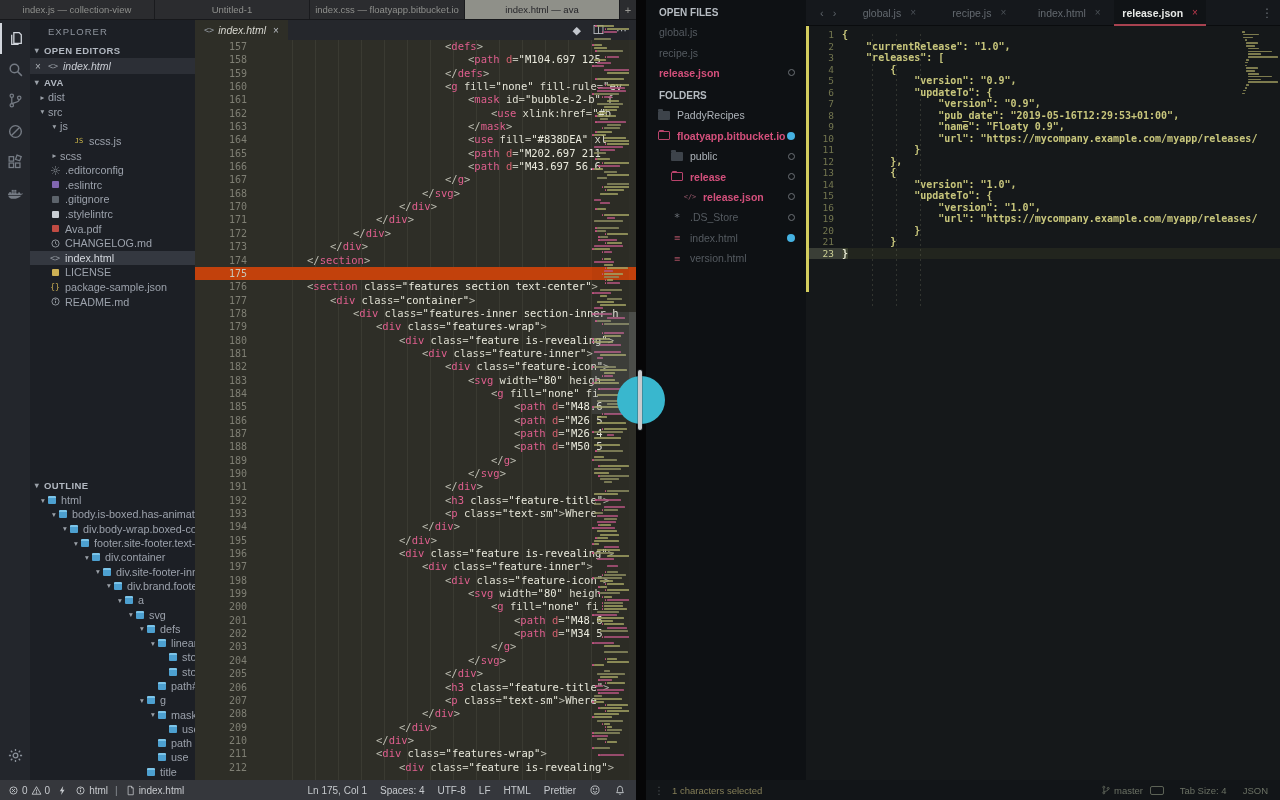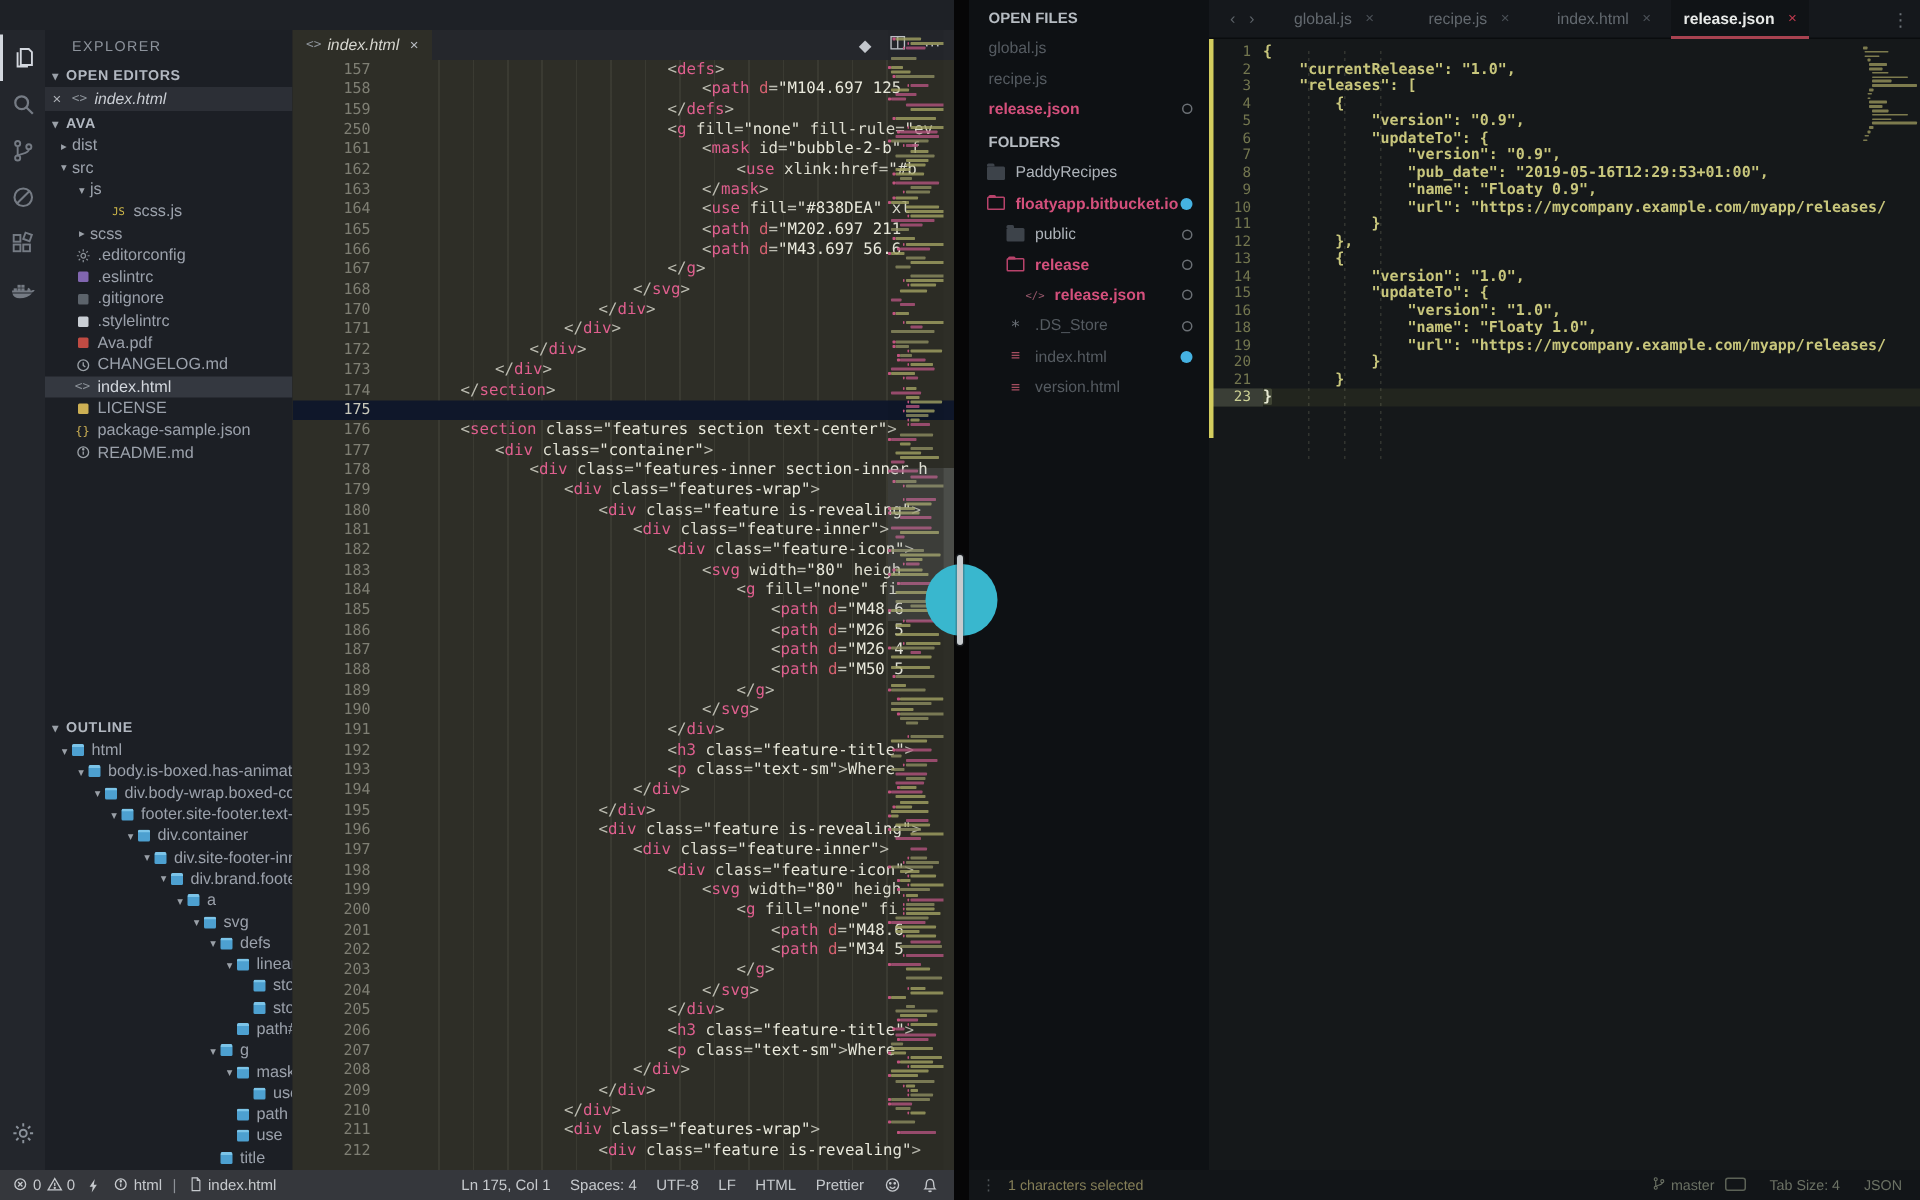--- a/index.html
+++ b/index.html
@@ -46,21 +46,21 @@
   .ed-tab .tic{font-style:normal;color:#8f959c;font-size:8.5px;font-family:"DejaVu Sans Mono",monospace;}
   .ed-tab .x{font-style:normal;color:#b9bdc3;font-size:10px;margin-left:3px;}
   .ed-actions{margin-left:auto;display:flex;gap:11px;align-items:center;color:#c3c7cd;padding-right:9px;font-size:11px;}
   .ed-actions svg{width:13px;height:13px;}
 
   .code{position:absolute;top:20px;left:0;right:0;bottom:0;overflow:hidden;font-family:"DejaVu Sans Mono",monospace;font-size:10.5px;}
   .code .guides{position:absolute;top:0;bottom:0;left:75px;width:330px;background:repeating-linear-gradient(90deg,transparent 0 22px,rgba(200,200,175,.08) 22px 23px);pointer-events:none;}
   .cl{position:relative;height:13.35px;line-height:13.4px;white-space:pre;display:flex;}
   .cl .g{width:60px;flex:none;text-align:right;padding-right:8px;color:#7f7f74;font-size:10px;}
   .cl .body{padding-left:6px;display:flex;}
-  .cl.active{background:#0f172a;}
+  .cl.active{background:#c2410c;}
   .cl.active .g{color:#c8c8bb;}
   .tkp{color:#bdbdb2;} .tkt{color:var(--tagpink);} .tka{color:#dfdfd2;} .tkr{color:#d2606e;} .tks{color:#eaeadd;} .tkx{color:#e3e3d6;}
   .mm{position:absolute;top:0;right:7px;width:37px;bottom:0;overflow:hidden;background:rgba(0,0,0,.04);}
   .mm i{position:absolute;display:block;border-radius:.5px;}
   .msl{position:absolute;right:7px;width:37px;top:292px;height:102px;background:rgba(170,180,190,.13);}
   .sth{position:absolute;right:0;width:7px;top:292px;height:102px;background:rgba(165,170,175,.25);}
 
   .sb{position:absolute;left:0;bottom:0;width:636px;height:20px;background:#35373c;color:#c6c9cd;font-size:10px;display:flex;align-items:center;padding:0 10px 0 8px;gap:7px;white-space:nowrap;}
   .sb svg{width:11px;height:11px;vertical-align:-2px;}
   .sb .grp{display:flex;align-items:center;gap:3px;}
@@ -116,20 +116,27 @@
   .sub-sb-right{margin-left:auto;display:flex;align-items:center;gap:16px;color:#6b7164;}
   .sub-sb-right svg{width:10px;height:10px;vertical-align:-1px;}
   .badge{display:inline-block;width:14px;height:9px;border:1px solid #5c6256;border-radius:2px;margin-left:4px;vertical-align:-1px;}
 </style>
 </head>
 <body>
 
 <div id="screen">
 
   <section class="vsc">
+    <div class="win-tabs" id="winTabs">
+        <div class="win-tab">index.js — collection-view</div>
+        <div class="win-tab">Untitled-1</div>
+        <div class="win-tab">index.css — floatyapp.bitbucket.io</div>
+        <div class="win-tab active">index.html — ava</div>
+        <div class="win-plus">+</div>
+      </div>
 
     <div class="act" id="activityBar">
       <div class="ai active" style="margin-top: 3px;">
           <svg viewBox="0 0 16 16" fill="none" stroke="currentColor" stroke-width="1.2">
             <path d="M5.5 2.5h5l2 2v8h-7z"></path>
             <path d="M3.5 4.5v9h6.5"></path>
           </svg>
         </div>
         <div class="ai">
           <svg viewBox="0 0 16 16" fill="none" stroke="currentColor" stroke-width="1.4">
@@ -417,21 +424,21 @@
                 <path d="M8 3v10"></path>
               </svg></span>
           <span>···</span>
         </div>
       </div>
       <div class="code" id="codeArea">
         <div class="guides"></div>
       <div class="cl"><span class="g">157</span><span class="body"><span style="width: 184px; flex: 0 0 auto;"></span><span class="tkp">&lt;</span><span class="tkt">defs</span><span class="tkp">&gt;</span></span></div>
           <div class="cl"><span class="g">158</span><span class="body"><span style="width: 207px; flex: 0 0 auto;"></span><span class="tkp">&lt;</span><span class="tkt">path</span><span class="tkr"> d</span><span class="tkp">=</span><span class="tks">"M104.697 125</span></span></div>
           <div class="cl"><span class="g">159</span><span class="body"><span style="width: 184px; flex: 0 0 auto;"></span><span class="tkp">&lt;/</span><span class="tkt">defs</span><span class="tkp">&gt;</span></span></div>
-          <div class="cl"><span class="g">250</span><span class="body"><span style="width: 184px; flex: 0 0 auto;"></span><span class="tkp">&lt;</span><span class="tkt">g</span><span class="tka"> fill</span><span class="tkp">=</span><span class="tks">"none"</span><span class="tka"> fill-rule</span><span class="tkp">=</span><span class="tks">"ev</span></span></div>
+          <div class="cl"><span class="g">160</span><span class="body"><span style="width: 184px; flex: 0 0 auto;"></span><span class="tkp">&lt;</span><span class="tkt">g</span><span class="tka"> fill</span><span class="tkp">=</span><span class="tks">"none"</span><span class="tka"> fill-rule</span><span class="tkp">=</span><span class="tks">"ev</span></span></div>
           <div class="cl"><span class="g">161</span><span class="body"><span style="width: 207px; flex: 0 0 auto;"></span><span class="tkp">&lt;</span><span class="tkt">mask</span><span class="tka"> id</span><span class="tkp">=</span><span class="tks">"bubble-2-b"</span><span class="tka"> f</span></span></div>
           <div class="cl"><span class="g">162</span><span class="body"><span style="width: 230px; flex: 0 0 auto;"></span><span class="tkp">&lt;</span><span class="tkt">use</span><span class="tka"> xlink:href</span><span class="tkp">=</span><span class="tks">"#b</span></span></div>
           <div class="cl"><span class="g">163</span><span class="body"><span style="width: 207px; flex: 0 0 auto;"></span><span class="tkp">&lt;/</span><span class="tkt">mask</span><span class="tkp">&gt;</span></span></div>
           <div class="cl"><span class="g">164</span><span class="body"><span style="width: 207px; flex: 0 0 auto;"></span><span class="tkp">&lt;</span><span class="tkt">use</span><span class="tka"> fill</span><span class="tkp">=</span><span class="tks">"#838DEA"</span><span class="tka"> xl</span></span></div>
           <div class="cl"><span class="g">165</span><span class="body"><span style="width: 207px; flex: 0 0 auto;"></span><span class="tkp">&lt;</span><span class="tkt">path</span><span class="tkr"> d</span><span class="tkp">=</span><span class="tks">"M202.697 211</span></span></div>
           <div class="cl"><span class="g">166</span><span class="body"><span style="width: 207px; flex: 0 0 auto;"></span><span class="tkp">&lt;</span><span class="tkt">path</span><span class="tkr"> d</span><span class="tkp">=</span><span class="tks">"M43.697 56.6</span></span></div>
           <div class="cl"><span class="g">167</span><span class="body"><span style="width: 184px; flex: 0 0 auto;"></span><span class="tkp">&lt;/</span><span class="tkt">g</span><span class="tkp">&gt;</span></span></div>
           <div class="cl"><span class="g">168</span><span class="body"><span style="width: 161px; flex: 0 0 auto;"></span><span class="tkp">&lt;/</span><span class="tkt">svg</span><span class="tkp">&gt;</span></span></div>
           <div class="cl"><span class="g">170</span><span class="body"><span style="width: 138px; flex: 0 0 auto;"></span><span class="tkp">&lt;/</span><span class="tkt">div</span><span class="tkp">&gt;</span></span></div>
           <div class="cl"><span class="g">171</span><span class="body"><span style="width: 115px; flex: 0 0 auto;"></span><span class="tkp">&lt;/</span><span class="tkt">div</span><span class="tkp">&gt;</span></span></div>
@@ -945,21 +952,20 @@
           <div class="rl"><span class="g">7</span><span class="t"><span>                </span><span>"version": "0.9",</span></span></div>
           <div class="rl"><span class="g">8</span><span class="t"><span>                </span><span>"pub_date": "2019-05-16T12:29:53+01:00",</span></span></div>
           <div class="rl"><span class="g">9</span><span class="t"><span>                </span><span>"name": "Floaty 0.9",</span></span></div>
           <div class="rl"><span class="g">10</span><span class="t"><span>                </span><span>"url": "https://mycompany.example.com/myapp/releases/</span></span></div>
           <div class="rl"><span class="g">11</span><span class="t"><span>            </span><span>}</span></span></div>
           <div class="rl"><span class="g">12</span><span class="t"><span>        </span><span>},</span></span></div>
           <div class="rl"><span class="g">13</span><span class="t"><span>        </span><span>{</span></span></div>
           <div class="rl"><span class="g">14</span><span class="t"><span>            </span><span>"version": "1.0",</span></span></div>
           <div class="rl"><span class="g">15</span><span class="t"><span>            </span><span>"updateTo": {</span></span></div>
           <div class="rl"><span class="g">16</span><span class="t"><span>                </span><span>"version": "1.0",</span></span></div>
-          <div class="rl"><span class="g">18</span><span class="t"><span>                </span><span>"name": "Floaty 1.0",</span></span></div>
           <div class="rl"><span class="g">19</span><span class="t"><span>                </span><span>"url": "https://mycompany.example.com/myapp/releases/</span></span></div>
           <div class="rl"><span class="g">20</span><span class="t"><span>            </span><span>}</span></span></div>
           <div class="rl"><span class="g">21</span><span class="t"><span>        </span><span>}</span></span></div>
           <div class="rl active"><span class="g">23</span><span class="t"><span></span><span class="selch">}</span></span></div>
         </div>
       <div class="sub-mm" id="minimapR">
           <i style="left: 0px; top: 2px; width: 2.55px; height: 1.6px;"></i>
           <i style="left: 1.4px; top: 4.8px; width: 15.2px; height: 1.6px;"></i>
           <i style="left: 1.4px; top: 7.6px; width: 9.15px; height: 1.6px;"></i>
           <i style="left: 2.8px; top: 10.4px; width: 2.55px; height: 1.6px;"></i>

